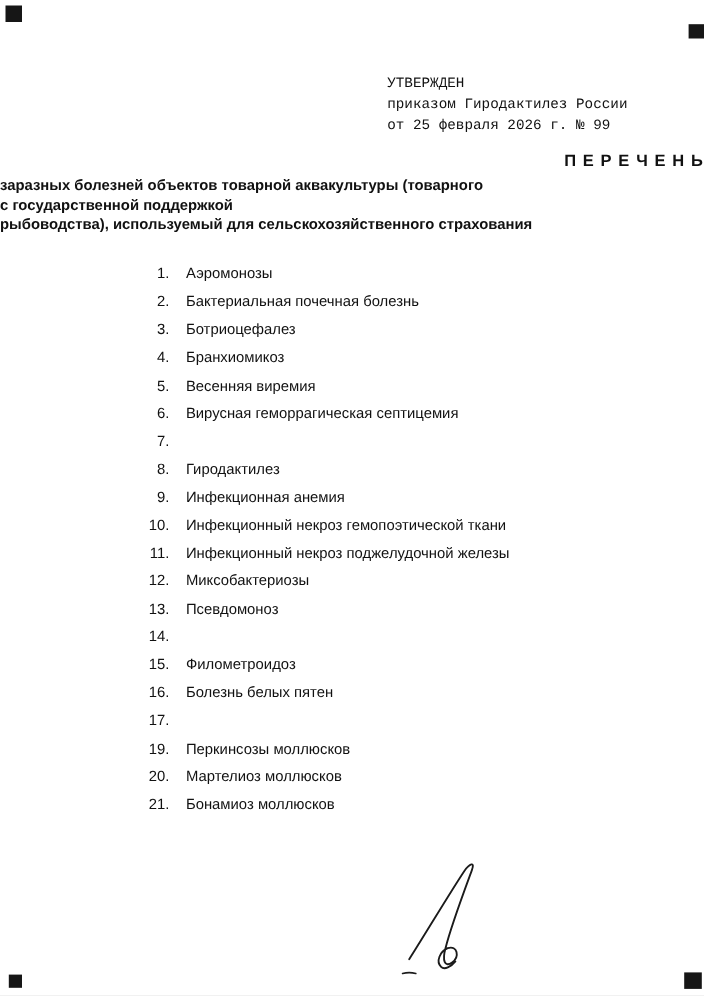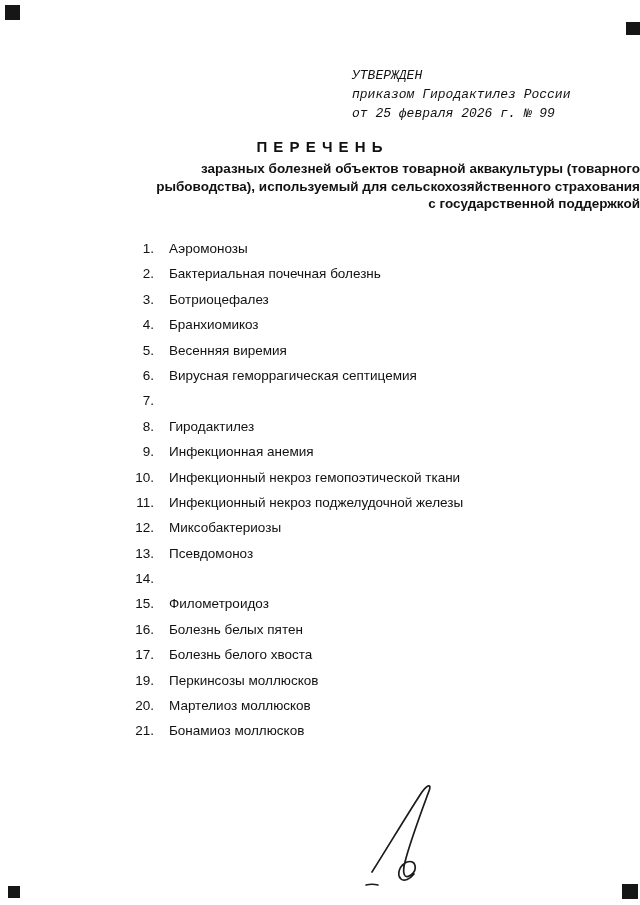--- a/index.html
+++ b/index.html
@@ -27,40 +27,39 @@
   .corner-br { left: 622px; top: 884px;  width: 16px; height: 15px; }
 
   .approval-block {
     position: absolute;
     left: 352px;
     top: 66px;
     font-family: "Liberation Mono", "DejaVu Sans Mono", monospace;
     font-size: 13px;
     line-height: 19px;
     white-space: nowrap;
-    font-style: italic;
   }
 
   .doc-title {
     position: absolute;
     left: 0;
     top: 138px;
     width: 640px;
-    text-align: center;
+    text-align: right;
     font-size: 15px;
     font-weight: bold;
     letter-spacing: 1px;
   }
 
   .doc-subtitle {
     position: absolute;
     left: 0;
     top: 160px;
     width: 640px;
-    text-align: right;
+    text-align: left;
     font-size: 13.5px;
     font-weight: bold;
     line-height: 17.5px;
   }
 
   ol.disease-list {
     position: absolute;
     left: 118px;
     top: 236px;
     margin: 0;
@@ -105,22 +104,22 @@
   <div class="approval-block">
     <div>УТВЕРЖДЕН</div>
     <div>приказом Гиродактилез России</div>
     <div>от 25 февраля 2026 г. № 99</div>
   </div>
 
   <div class="doc-title">П Е Р Е Ч Е Н Ь</div>
 
   <div class="doc-subtitle">
     <div>заразных болезней объектов товарной аквакультуры (товарного</div>
+    <div>с государственной поддержкой</div>
     <div>рыбоводства), используемый для сельскохозяйственного страхования</div>
-    <div>с государственной поддержкой</div>
   </div>
 
   <ol class="disease-list">
     <li class="disease-item">
       <span class="num">1.</span>
       <span class="txt">Аэромонозы</span>
     </li>
 
     <li class="disease-item">
       <span class="num">2.</span>
@@ -190,21 +189,20 @@
       <span class="txt">Филометроидоз</span>
     </li>
 
     <li class="disease-item">
       <span class="num">16.</span>
       <span class="txt">Болезнь белых пятен</span>
     </li>
 
     <li class="disease-item">
       <span class="num">17.</span>
-      <span class="txt">Болезнь белого хвоста</span>
     </li>
 
 
     <li class="disease-item">
       <span class="num">19.</span>
       <span class="txt">Перкинсозы моллюсков</span>
     </li>
 
     <li class="disease-item">
       <span class="num">20.</span>

